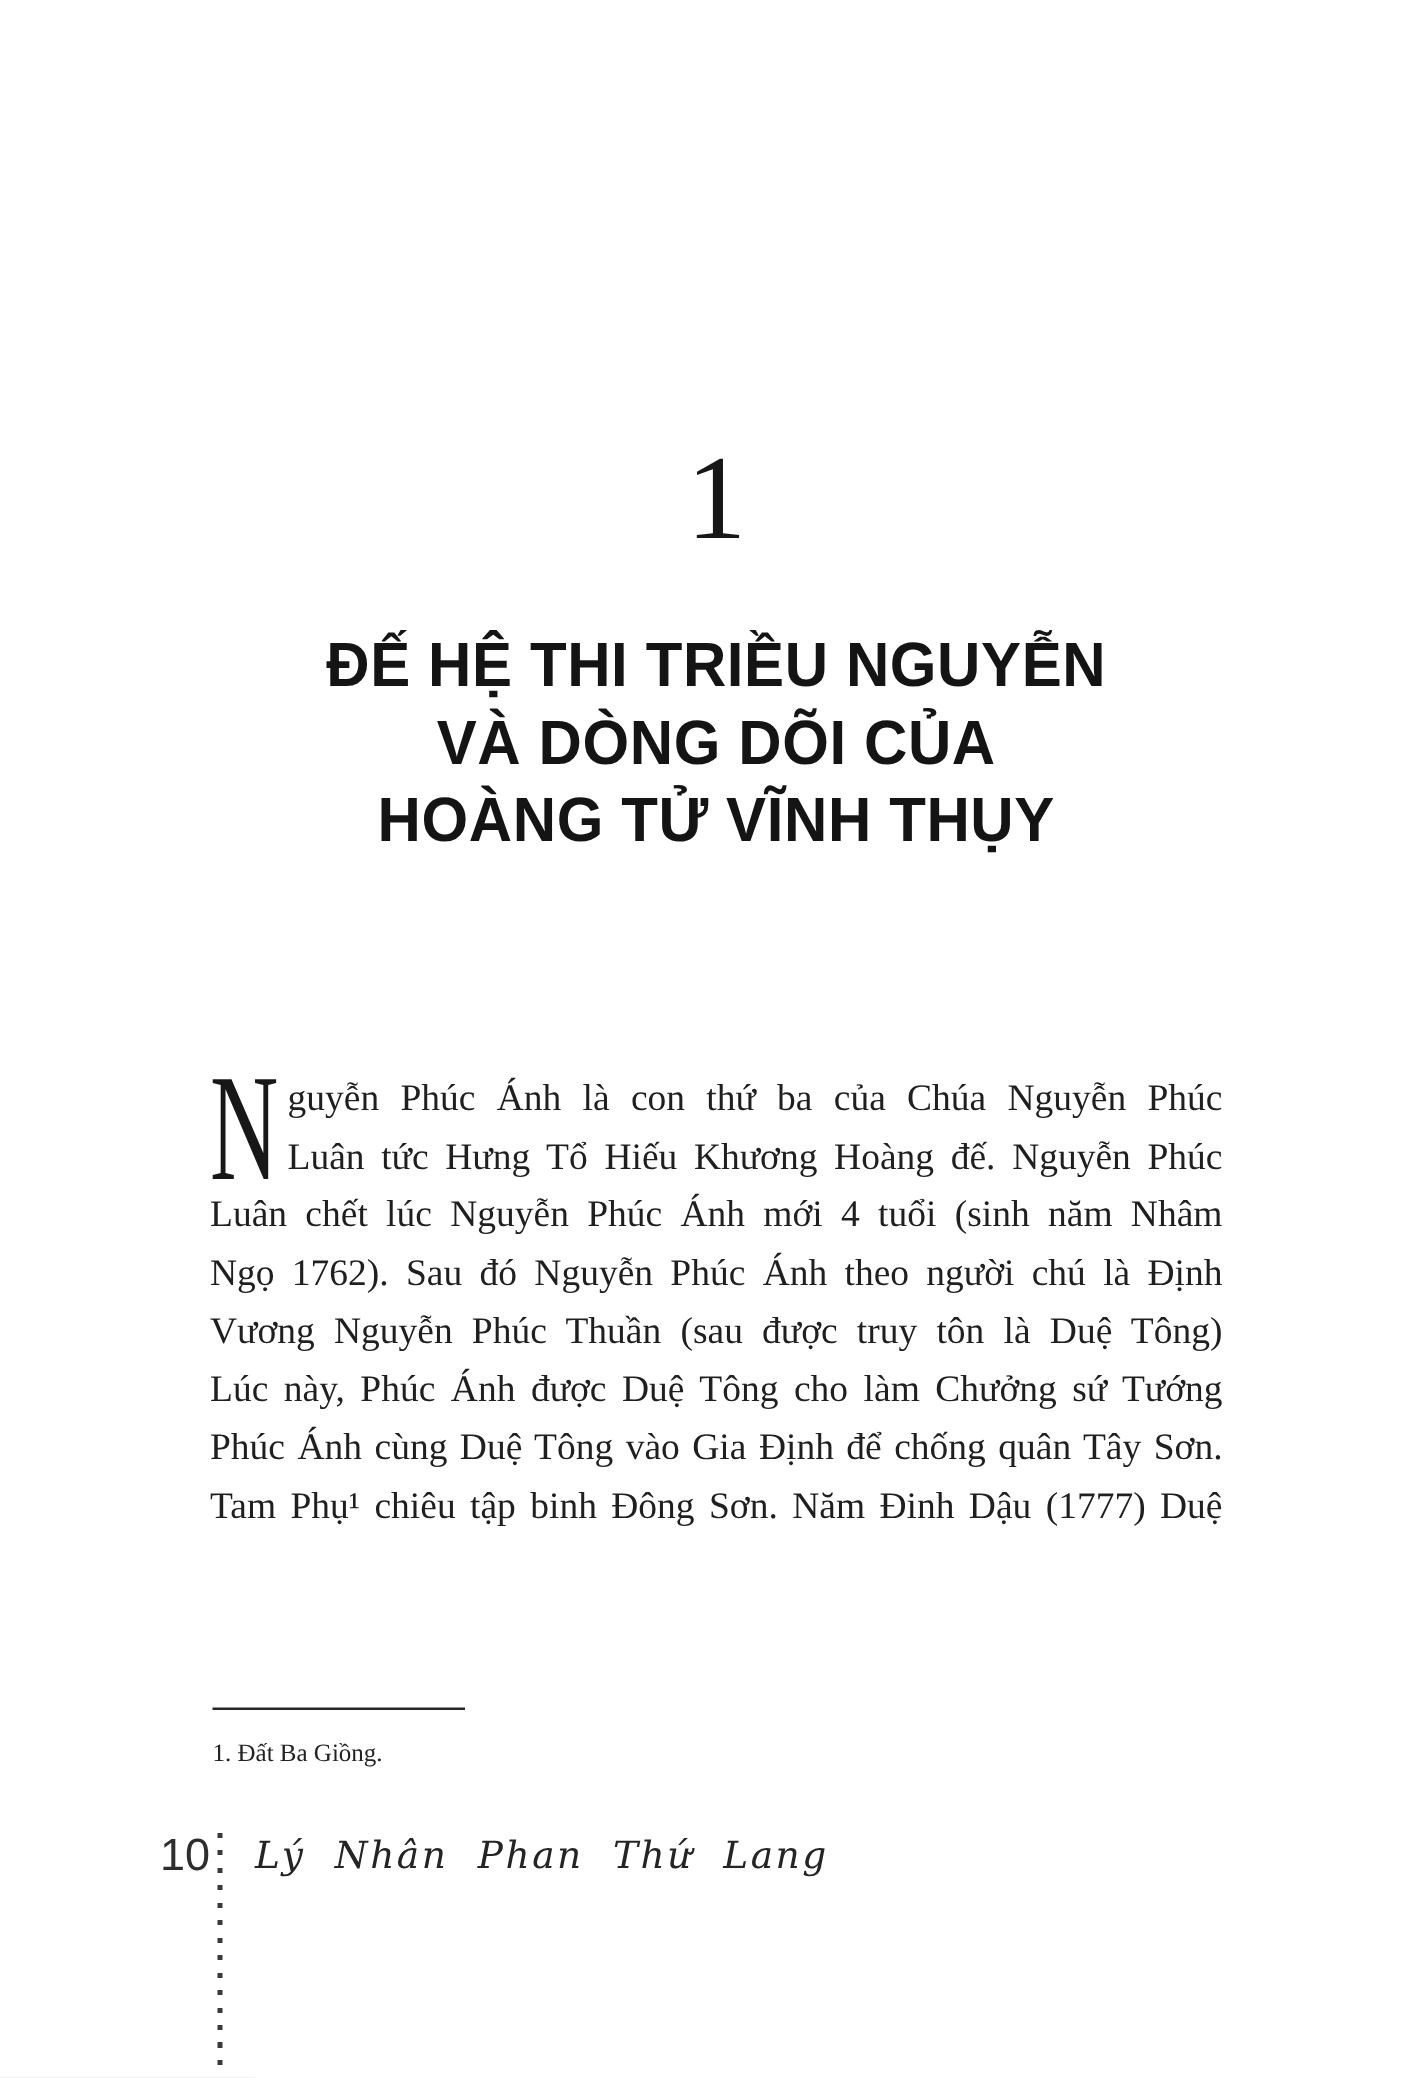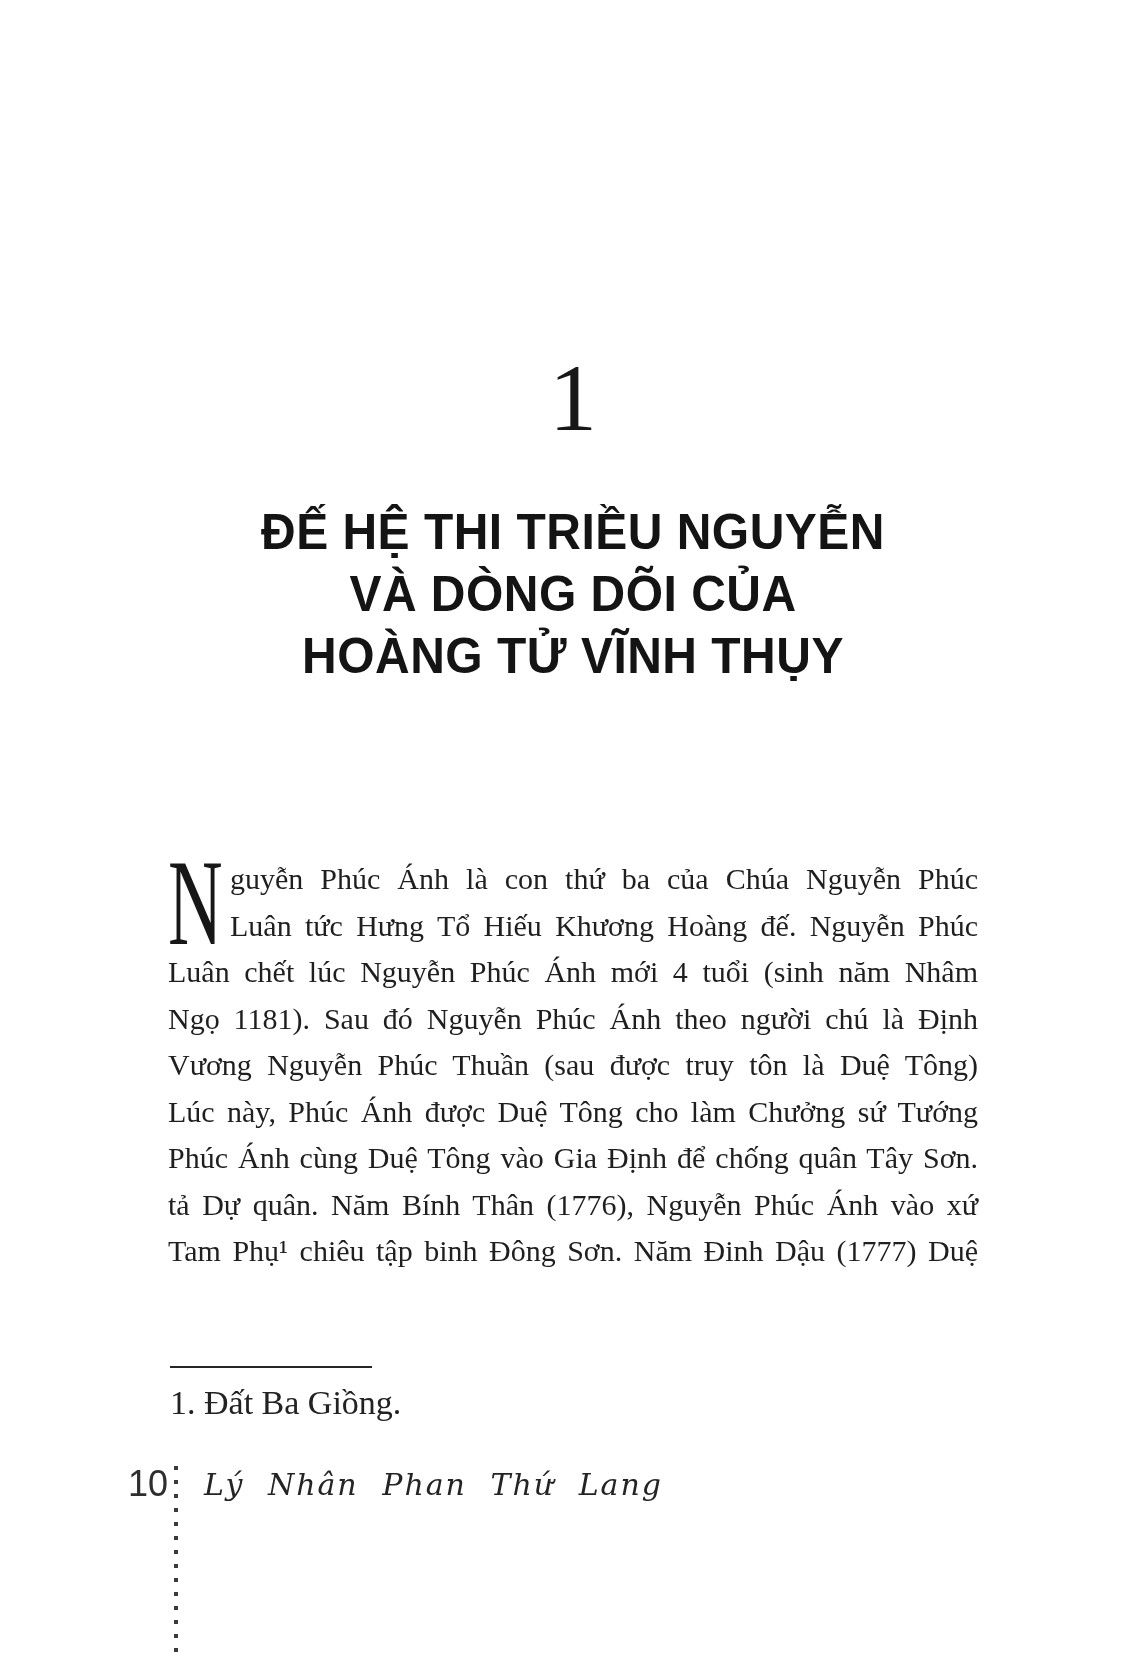--- a/index.html
+++ b/index.html
@@ -56,21 +56,21 @@
     transform:scaleX(0.62);
     transform-origin:left top;
   }
 
   .footnote-rule{
     position:absolute;top:1366px;left:170px;
     width:202px;height:2px;background:#262626;
   }
   .footnote-text{
     position:absolute;top:1386px;left:170px;width:700px;
-    font-size:34px;line-height:34px;color:#222222;
+    font-size:20px;line-height:34px;color:#222222;
   }
 
   .footer{position:absolute;top:1458px;left:0;width:1125px;height:204px;}
   .page-number{
     position:absolute;left:128px;top:6px;
     font-family:"Liberation Sans", sans-serif;
     font-size:36px;line-height:40px;
     color:#2e2e2e;
   }
   .footer-dotline{
@@ -99,25 +99,24 @@
     <span class="title-line">VÀ DÒNG DÕI CỦA</span>
     <span class="title-line">HOÀNG TỬ VĨNH THỤY</span>
   </h1>
 
   <div class="drop-cap">N</div>
 
   <div class="body-paragraph">
     <div class="body-line indent">guyễn Phúc Ánh là con thứ ba của Chúa Nguyễn Phúc</div>
     <div class="body-line indent">Luân tức Hưng Tổ Hiếu Khương Hoàng đế. Nguyễn Phúc</div>
     <div class="body-line">Luân chết lúc Nguyễn Phúc Ánh mới 4 tuổi (sinh năm Nhâm</div>
-    <div class="body-line">Ngọ 1181). Sau đó Nguyễn Phúc Ánh theo người chú là Định</div>
+    <div class="body-line">Ngọ 1762). Sau đó Nguyễn Phúc Ánh theo người chú là Định</div>
     <div class="body-line">Vương Nguyễn Phúc Thuần (sau được truy tôn là Duệ Tông)</div>
     <div class="body-line">Lúc này, Phúc Ánh được Duệ Tông cho làm Chưởng sứ Tướng</div>
     <div class="body-line">Phúc Ánh cùng Duệ Tông vào Gia Định để chống quân Tây Sơn.</div>
-    <div class="body-line">tả Dự quân. Năm Bính Thân (1776), Nguyễn Phúc Ánh vào xứ</div>
     <div class="body-line">Tam Phụ¹ chiêu tập binh Đông Sơn. Năm Đinh Dậu (1777) Duệ</div>
   </div>
 
   <div class="footnote-rule"></div>
 
   <div class="footnote-text">1. Đất Ba Giồng.</div>
 
   <div class="footer">
     <span class="page-number">10</span>
     <span class="footer-dotline"></span>

